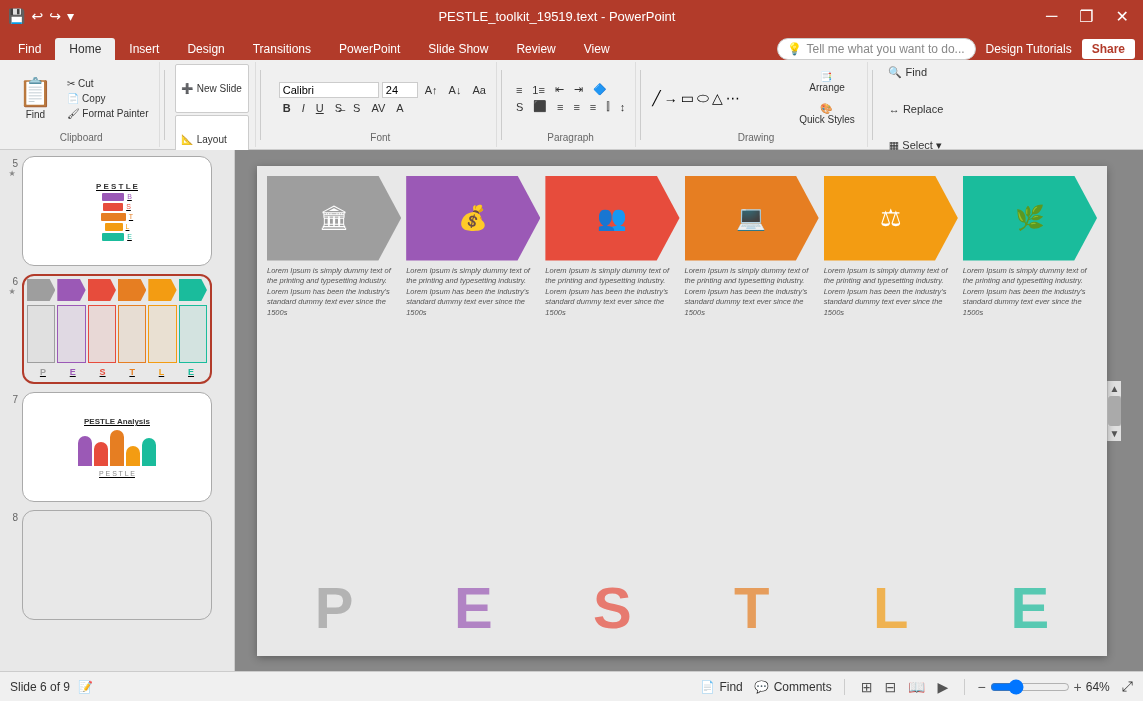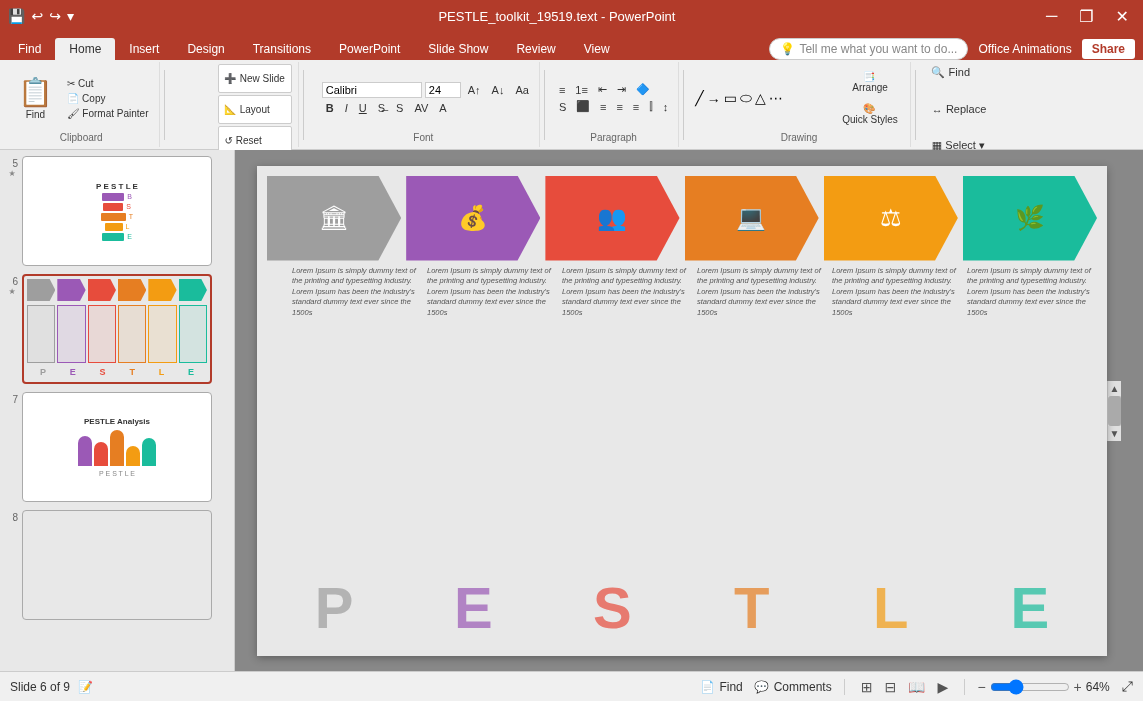--- a/index.html
+++ b/index.html
@@ -116,27 +116,26 @@
     .small-btn {
       font-size: 10px;
       padding: 1px 4px;
       cursor: pointer;
       border-radius: 2px;
       color: #333;
       white-space: nowrap;
     }
     .slide-btn {
       font-size: 10px;
-      padding: 8px 6px;
+      padding: 18px 6px;
       cursor: pointer;
       border: 1px solid #ccc;
       border-radius: 2px;
       background: white;
       color: #333;
-      margin-left: 43px;
     }
 
     
     .font-controls { display: flex; flex-direction: column; gap: 3px; }
     .font-row { display: flex; align-items: center; gap: 3px; padding-left: 8px; }
     .font-select {
       font-size: 11px;
       padding: 1px 3px;
       border: 1px solid #ccc;
       background: white;
@@ -240,23 +239,24 @@
       color: #666;
       min-width: 12px;
       text-align: right;
       padding-top: 2px;
     }
     .slide-img {
       width: 190px;
       height: 110px;
       background: #ddd;
       border: 1px solid #aaa;
-      border-radius: 4px;
+      border-radius: 12px;
       overflow: hidden;
       position: relative;
+      text-decoration: underline;
     }
     .slide-thumb.active .slide-img {
       border: 2px solid #b23b2a;
     }
 
     
     .thumb5 { background: white; }
 
     
     .thumb6 { background: #e8e8e8; }
@@ -367,21 +367,21 @@
   <div class="tab-item">PowerPoint</div>
   <div class="tab-item">Slide Show</div>
   <div class="tab-item">Review</div>
   <div class="tab-item">View</div>
   <div class="ribbon-right">
     <div class="tell-me-box">
       <span>💡</span>
       <span>Tell me what you want to do...</span>
     </div>
     <div class="office-tutorials">
-      <span>Office Animations</span>
+      <span>Design Tutorials</span>
     </div>
     <div class="share-btn">Share</div>
   </div>
 </div>
 
 <div id="ribbon">
 
   <div class="ribbon-group">
     <div class="ribbon-group-content">
       <div class="paste-btn">
@@ -656,21 +656,21 @@
           </div>
 
           <div style="flex:1;display:flex;flex-direction:column;align-items:center;">
             <div style="width:100%;height:85px;clip-path:polygon(0% 0%, 83% 0%, 100% 50%, 83% 100%, 0% 100%);background:#1abc9c;display:flex;align-items:center;justify-content:center;">
               <span style="color:white;font-size:24px;">🌿</span>
             </div>
           </div>
 
         </div>
 
-        <div style="position:absolute;top:100px;left:10px;right:10px;display:flex;gap:5px;margin-left:25px;">
+        <div style="position:absolute;top:100px;left:10px;right:10px;display:flex;gap:5px;">
 
           <div style="flex:1;font-size:7.5px;color:#555;font-style:italic;line-height:1.4;">Lorem Ipsum is simply dummy text of the printing and typesetting industry. Lorem Ipsum has been the industry's standard dummy text ever since the 1500s</div>
           <div style="flex:1;font-size:7.5px;color:#555;font-style:italic;line-height:1.4;">Lorem Ipsum is simply dummy text of the printing and typesetting industry. Lorem Ipsum has been the industry's standard dummy text ever since the 1500s</div>
           <div style="flex:1;font-size:7.5px;color:#555;font-style:italic;line-height:1.4;">Lorem Ipsum is simply dummy text of the printing and typesetting industry. Lorem Ipsum has been the industry's standard dummy text ever since the 1500s</div>
           <div style="flex:1;font-size:7.5px;color:#555;font-style:italic;line-height:1.4;">Lorem Ipsum is simply dummy text of the printing and typesetting industry. Lorem Ipsum has been the industry's standard dummy text ever since the 1500s</div>
           <div style="flex:1;font-size:7.5px;color:#555;font-style:italic;line-height:1.4;">Lorem Ipsum is simply dummy text of the printing and typesetting industry. Lorem Ipsum has been the industry's standard dummy text ever since the 1500s</div>
           <div style="flex:1;font-size:7.5px;color:#555;font-style:italic;line-height:1.4;">Lorem Ipsum is simply dummy text of the printing and typesetting industry. Lorem Ipsum has been the industry's standard dummy text ever since the 1500s</div>
 
         </div>
 

